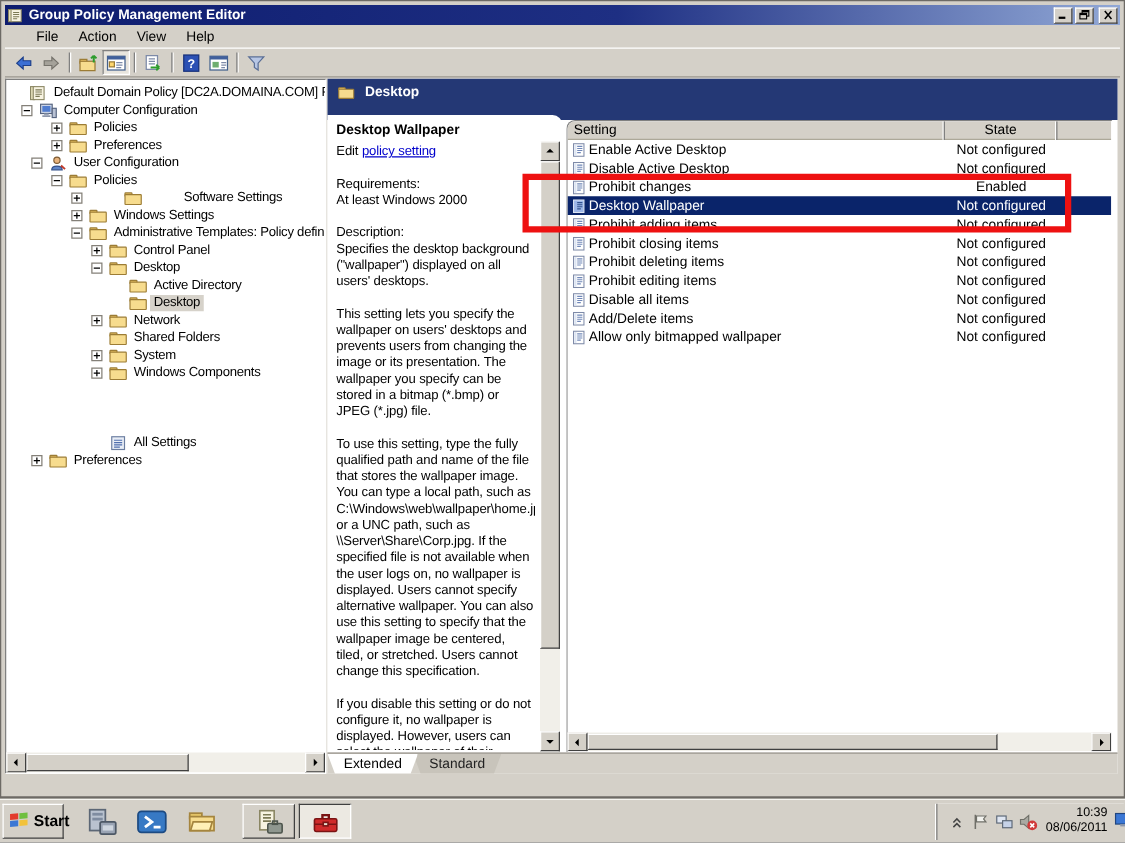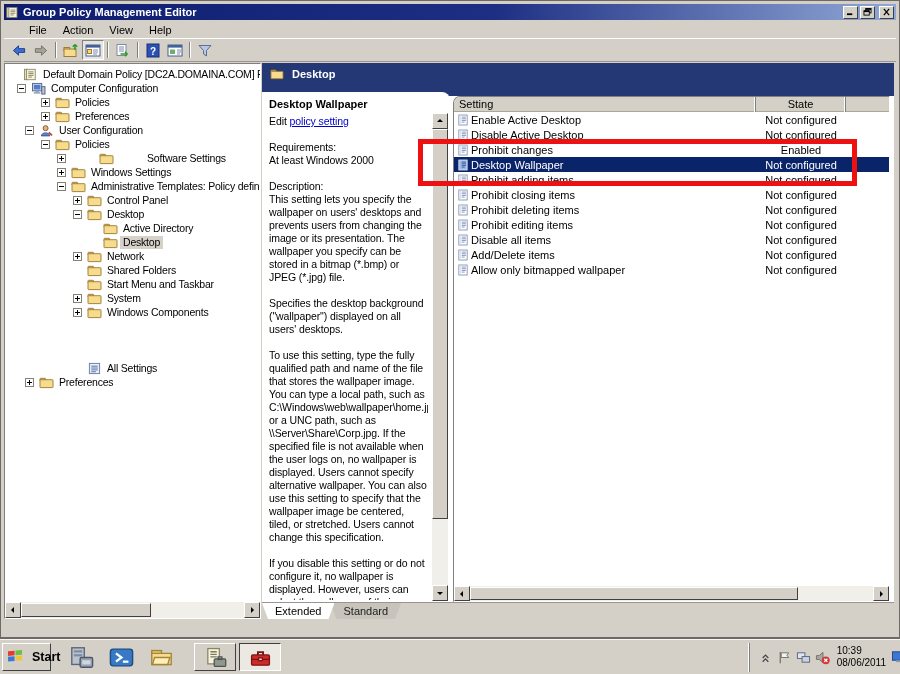--- a/index.html
+++ b/index.html
@@ -86,32 +86,32 @@
   #tabs-row{position:absolute;left:0;bottom:0;right:0;height:17px;background:var(--chrome);border-top:1px solid #9a968f;display:flex;align-items:stretch;padding-left:4px}
   .tab{height:16px;padding:2px 13px 0;clip-path:polygon(0 0,100% 0,calc(100% - 6px) 100%,6px 100%);margin-left:-4px}
   .tab.active{background:#fff;z-index:2}
   .tab.inactive{background:#c8c4bb;color:#222}
 
   #statusbar{position:absolute;left:3px;top:638px;right:3px;height:18px;background:var(--chrome);border-top:1px solid var(--lt);display:flex;align-items:center;padding-left:8px}
   .sb-div{position:absolute;top:2px;bottom:2px;width:2px;border-left:1px solid var(--dk);border-right:1px solid var(--lt)}
 
   
   #taskbar{position:absolute;left:0;top:639px;width:900px;height:35px;background:var(--chrome);border-top:1px solid #f6f5f1;box-shadow:0 -2px 0 #6d6a65;display:flex;align-items:center}
-  #start-button{margin-left:2px;width:49px;height:28px;flex:none;background:var(--chrome);border:1px solid;border-color:var(--lt) var(--dkr) var(--dkr) var(--lt);display:flex;align-items:center;gap:8px;padding-left:4px;font-weight:bold;font-size:12.5px}
+  #start-button{margin-left:2px;width:49px;height:28px;flex:none;background:var(--chrome);border:1px solid;border-color:var(--lt) var(--dkr) var(--dkr) var(--lt);display:flex;align-items:center;gap:3px;padding-left:4px;font-weight:bold;font-size:12.5px}
   #start-button svg{width:17px;height:14px}
   .tb-zone{display:flex;align-items:center;margin-left:10px}
   .qk-icon{width:40px;height:28px;display:flex;align-items:center;justify-content:center}
   .qk-icon svg{width:25px;height:23px}
   .task-btn{width:42px;height:28px;margin-left:3px;display:flex;align-items:center;justify-content:center;background:var(--chrome);border:1px solid;border-color:var(--lt) var(--dkr) var(--dkr) var(--lt)}
   .task-btn.active{border-color:var(--dkr) var(--lt) var(--lt) var(--dkr);background:#ece9e2}
   .task-btn svg{width:23px;height:21px}
   #tray{margin-left:auto;height:29px;display:flex;align-items:center;padding:0 0 0 6px;border-left:1px solid var(--dk);box-shadow:-1px 0 0 var(--lt)}
   .tray-ic{width:19px;display:flex;justify-content:center;align-items:center}
   .tray-ic svg{width:15px;height:15px}
-  #clock{text-align:left;font-size:10px;line-height:12.5px;margin:2px 5px;white-space:nowrap}
+  #clock{text-align:right;font-size:10px;line-height:12.5px;margin:2px 5px;white-space:nowrap}
   #tray-edge{width:16px;margin-right:-7px}
   #tray-edge svg{width:16px;height:15px}
 
   
   #red-box{position:absolute;left:418px;top:139px;width:439px;height:47px;border:5px solid var(--red);z-index:50;pointer-events:none}
 </style>
 </head>
 <body>
 
 <div id="screen">
@@ -411,30 +411,20 @@
             <span class="tw-exp"></span>
             <span class="tw-icon">
               <svg viewBox="0 0 16 14">
                 <rect x="1" y="2.5" width="6" height="3" rx="0.5" fill="#f0c869" stroke="#9c7c35"></rect>
                 <rect x="1" y="4" width="14" height="8.5" rx="0.5" fill="#f7dc8e" stroke="#9c7c35"></rect>
               </svg>
             </span>
             <span class="tree-label">Shared Folders</span>
           </div>
           <div class="tree-row" style="padding-left: 68px;">
-            <span class="tw-exp"></span>
-            <span class="tw-icon">
-              <svg viewBox="0 0 16 14">
-                <rect x="1" y="2.5" width="6" height="3" rx="0.5" fill="#f0c869" stroke="#9c7c35"></rect>
-                <rect x="1" y="4" width="14" height="8.5" rx="0.5" fill="#f7dc8e" stroke="#9c7c35"></rect>
-              </svg>
-            </span>
-            <span class="tree-label">Start Menu and Taskbar</span>
-          </div>
-          <div class="tree-row" style="padding-left: 68px;">
             <span class="tw-exp">
               <span class="exp-box">
                 <i class="h"></i>
                 <i class="v"></i>
               </span>
             </span>
             <span class="tw-icon">
               <svg viewBox="0 0 16 14">
                 <rect x="1" y="2.5" width="6" height="3" rx="0.5" fill="#f0c869" stroke="#9c7c35"></rect>
                 <rect x="1" y="4" width="14" height="8.5" rx="0.5" fill="#f7dc8e" stroke="#9c7c35"></rect>
@@ -503,22 +493,22 @@
         <span class="band-title">Desktop</span>
       </div>
 
       <div id="desc-panel">
         <div class="desc-title">Desktop Wallpaper</div>
         <div class="desc-scroll">
           <p><span>Edit </span><a class="link">policy setting</a></p>
           <p class="nb">Requirements:</p>
           <p>At least Windows 2000</p>
           <p class="nb">Description:</p>
+          <p>Specifies the desktop background ("wallpaper") displayed on all users' desktops.</p>
           <p>This setting lets you specify the wallpaper on users' desktops and prevents users from changing the image or its presentation. The wallpaper you specify can be stored in a bitmap (*.bmp) or JPEG (*.jpg) file.</p>
-          <p>Specifies the desktop background ("wallpaper") displayed on all users' desktops.</p>
           <p>To use this setting, type the fully qualified path and name of the file that stores the wallpaper image. You can type a local path, such as C:\Windows\web\wallpaper\home.jpg or a UNC path, such as \\Server\Share\Corp.jpg. If the specified file is not available when the user logs on, no wallpaper is displayed. Users cannot specify alternative wallpaper. You can also use this setting to specify that the wallpaper image be centered, tiled, or stretched. Users cannot change this specification.</p>
           <p>If you disable this setting or do not configure it, no wallpaper is displayed. However, users can select the wallpaper of their choice.</p>
 
         </div>
         <div class="vscroll">
           <span class="sb-btn vs-up">
               <i class="arr up"></i>
             </span>
           <span class="sb-thumb-v"></span>
           <span class="sb-btn vs-down">

